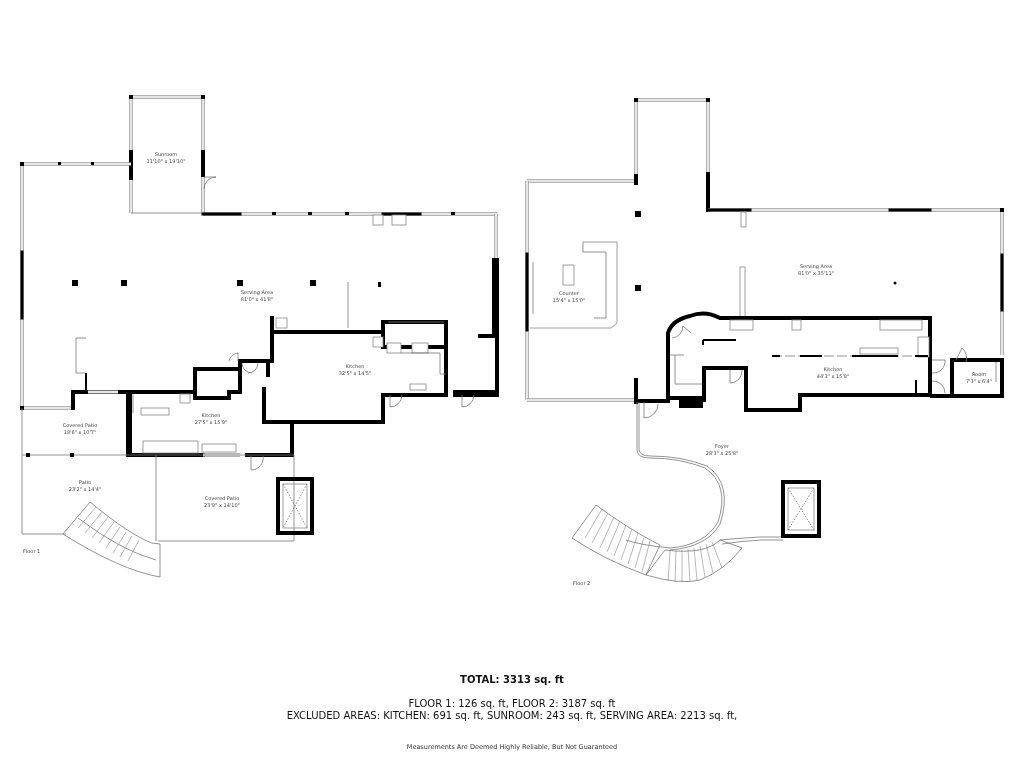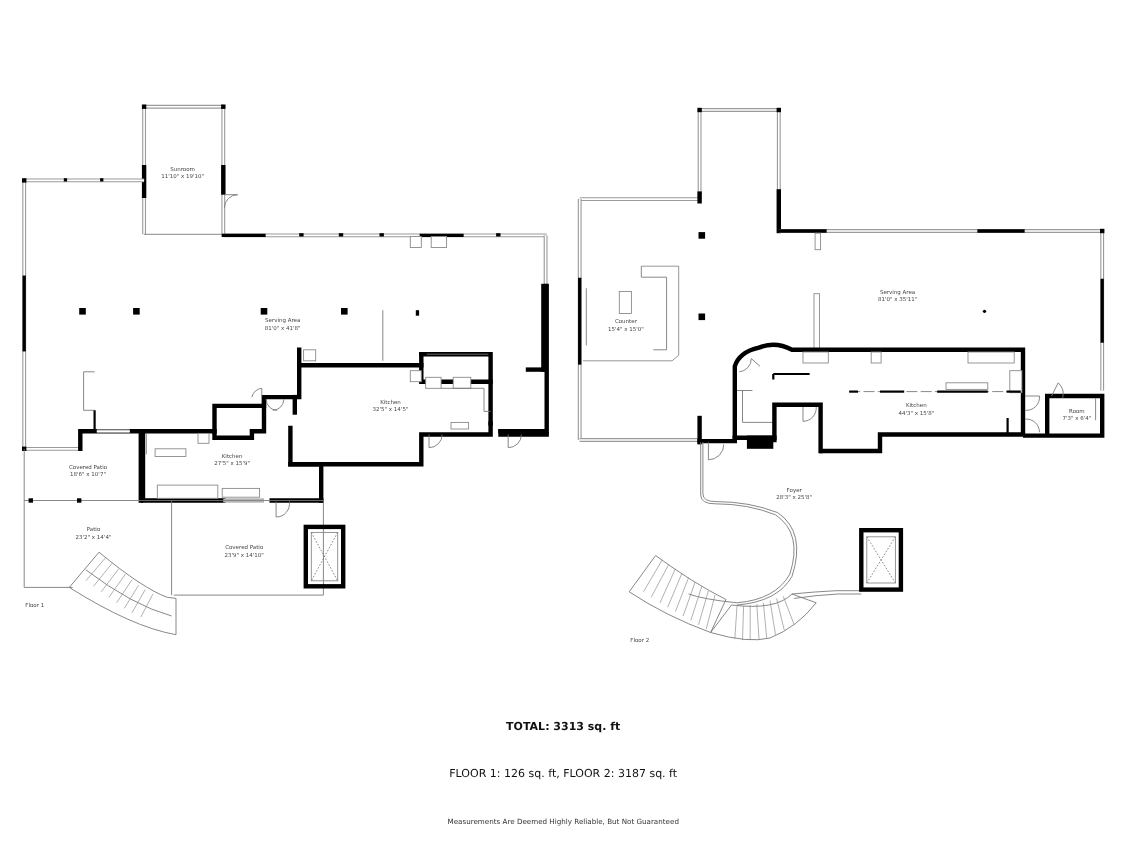--- a/index.html
+++ b/index.html
@@ -9,21 +9,21 @@
   .wall-thin { stroke:#000; stroke-width:2; fill:none; }
   .window { stroke:#9a9a9a; stroke-width:3.5; fill:none; }
   .window-in { stroke:#ffffff; stroke-width:1.5; fill:none; }
   .line { stroke:#777; stroke-width:0.8; fill:none; }
   .fixture { stroke:#888; stroke-width:0.8; fill:#fff; }
   .col { fill:#000; }
   .door { stroke:#777; stroke-width:0.8; fill:none; }
   .room-label { position:absolute; font-size:5px; color:#444; text-align:center; line-height:7px; white-space:nowrap; transform:translateX(-50%); }
   .floor-label { position:absolute; font-size:5px; color:#444; }
   .summary { position:absolute; left:0; width:1024px; text-align:center; }
-  .total { top:656px; font-size:10px; font-weight:bold; color:#111; }
+  .total { top:674px; font-size:10px; font-weight:bold; color:#111; }
   .line-txt { font-size:10px; color:#111; line-height:12px; }
   .disclaimer { top:743px; font-size:6.5px; color:#333; }
 </style>
 </head>
 <body>
 
 <svg id="plan" viewBox="0 0 1024 768" xmlns="http://www.w3.org/2000/svg">
 
   <g>
 
@@ -310,14 +310,15 @@
   <div class="room-label" style="left:722px;top:443px;">
     <div>Foyer</div>
     <div>28'3" x 25'8"</div>
   </div>
   <div class="floor-label" style="left:573px;top:580px;">Floor 2</div>
 </div>
 
 <div class="summary total">TOTAL: 3313 sq. ft</div>
 <div class="summary" style="top:698px;">
   <div class="line-txt">FLOOR 1: 126 sq. ft, FLOOR 2: 3187 sq. ft</div>
+  <div class="line-txt">EXCLUDED AREAS: KITCHEN: 691 sq. ft, SUNROOM: 243 sq. ft, SERVING AREA: 2213 sq. ft,</div>
 </div>
 <div class="summary disclaimer">Measurements Are Deemed Highly Reliable, But Not Guaranteed</div>
 
 </body></html>

